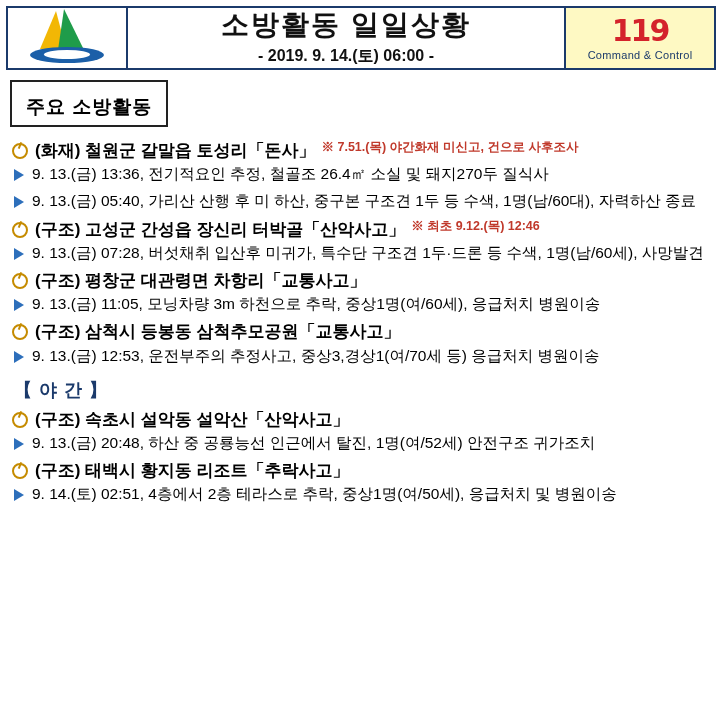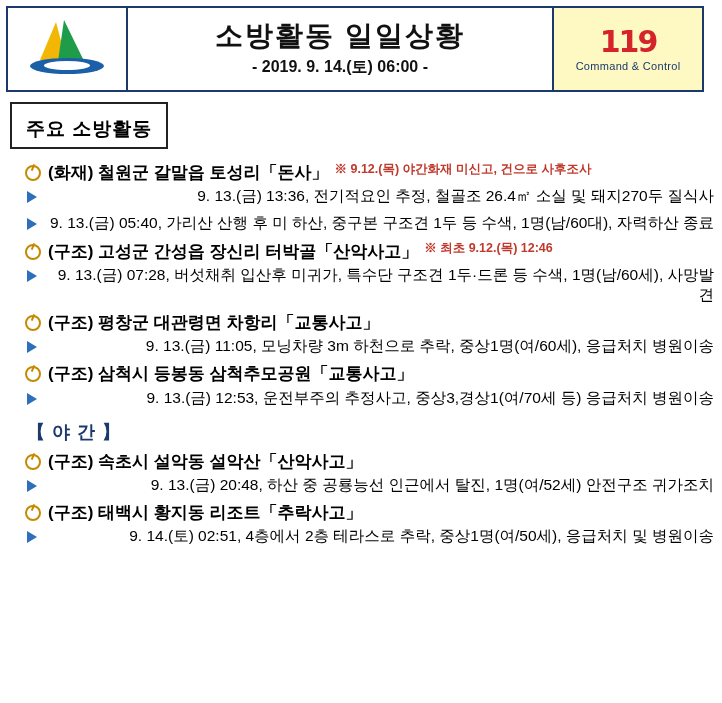--- a/index.html
+++ b/index.html
@@ -19,22 +19,22 @@
     width: 722px;
     height: 703px;
     box-sizing: border-box;
   }
 
   
   .header {
     display: flex;
     align-items: stretch;
     border: 2px solid #1b3a6b;
-    margin: 6px 18px 0 6px;
-    height: 86px;
+    margin: 6px 6px 0 6px;
+    height: 64px;
     box-sizing: border-box;
   }
   .header-logo {
     width: 118px;
     border-right: 2px solid #1b3a6b;
     position: relative;
     background: #ffffff;
     flex: 0 0 auto;
   }
   .header-center {
@@ -138,21 +138,21 @@
     border: 2px solid #222222;
     padding: 12px 14px 5px 14px;
     margin: 10px 0 6px 10px;
     font-size: 19px;
     font-weight: bold;
     letter-spacing: 1px;
   }
 
   
   .content {
-    padding: 0 8px 0 23px;
+    padding: 0 8px 0 10px;
   }
   .entry {
     margin-top: 7px;
   }
   .entry-head {
     display: flex;
     align-items: flex-start;
     font-size: 17px;
     font-weight: bold;
     line-height: 1.25;
@@ -199,21 +199,20 @@
     flex: 0 0 auto;
     width: 0;
     height: 0;
     border-top: 6px solid transparent;
     border-bottom: 6px solid transparent;
     border-left: 10px solid #2d6fbb;
     margin: 5px 8px 0 2px;
   }
   .detail-text {
     flex: 1 1 auto;
-    text-align: right;
   }
   .night-label {
     font-size: 18px;
     font-weight: bold;
     color: #1b3a6b;
     margin: 12px 0 2px 4px;
     letter-spacing: 1px;
   }
 </style>
 </head>
@@ -244,21 +243,21 @@
   
   <div class="section-title-box">주요 소방활동</div>
 
   
   <div class="content">
 
     <div class="entry">
       <div class="entry-head">
         <span class="bullet-circle"></span>
         <span class="head-text">(화재) 철원군 갈말읍 토성리「돈사」</span>
-        <span class="head-note">※ 9.12.(목) 야간화재 미신고, 건으로 사후조사</span>
+        <span class="head-note">※ 7.51.(목) 야간화재 미신고, 건으로 사후조사</span>
       </div>
       <div class="entry-detail">
         <span class="tri"></span>
         <span class="detail-text">9. 13.(금) 13:36,  전기적요인 추정, 철골조 26.4㎡ 소실 및 돼지270두 질식사</span>
       </div>
     </div>
 
     <div class="entry">
       <div class="entry-detail">
         <span class="tri"></span>

